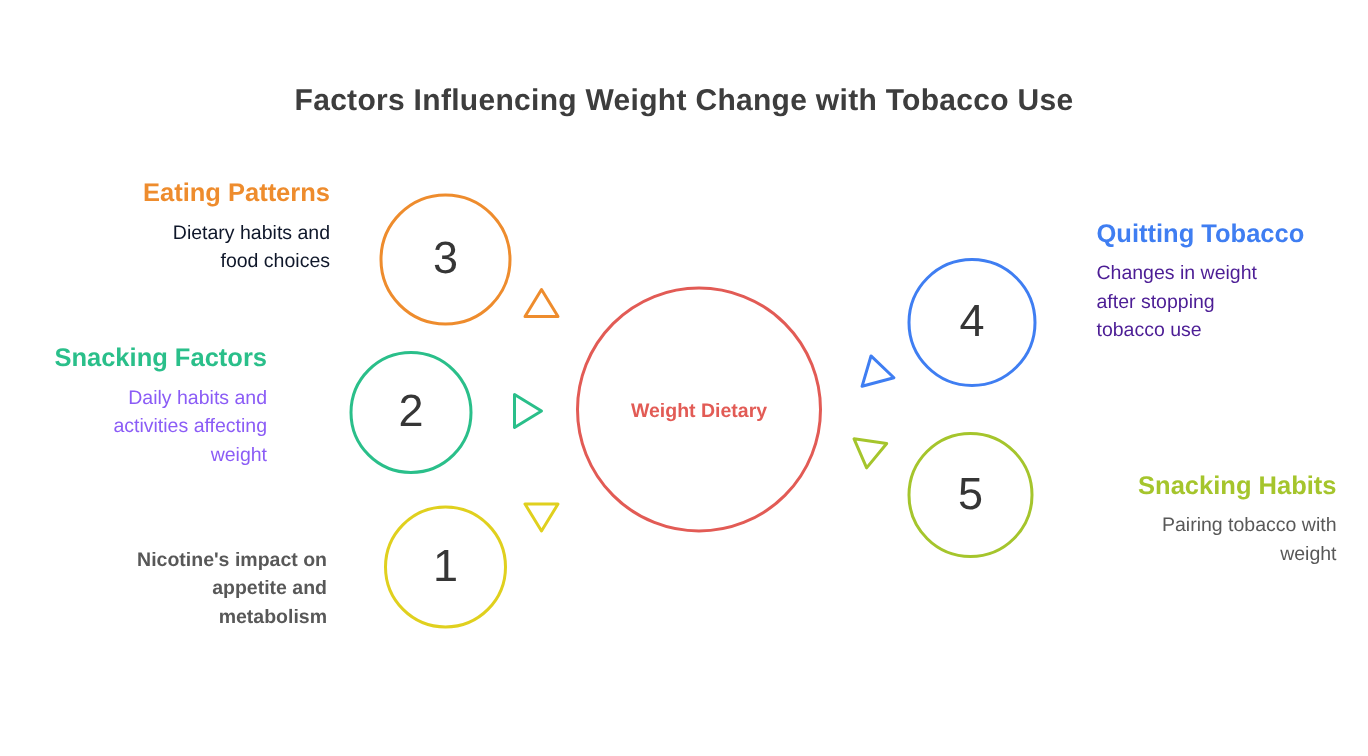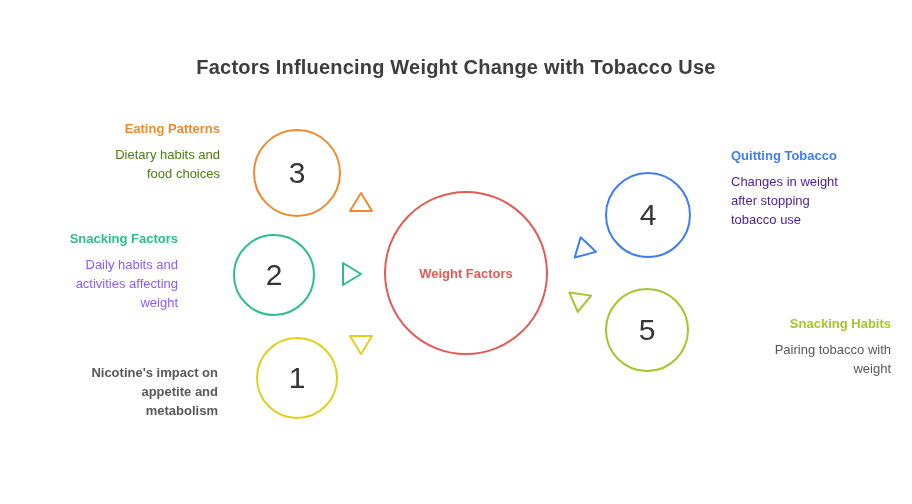--- a/index.html
+++ b/index.html
@@ -56,21 +56,21 @@
   }
   .textblock {
     position: absolute;
     width: 160px;
     font-size: 13px;
   }
   .align-right { text-align: right; }
   .align-left  { text-align: left; }
   .tb-label {
     font-weight: bold;
-    font-size: 13px;
+    font-size: 17px;
     margin-bottom: 8px;
     line-height: 16px;
   }
   .tb-desc {
     line-height: 19px;
     white-space: pre-line;
   }
   .tri {
     position: absolute;
     display: block;
@@ -96,21 +96,21 @@
 </style>
 </head>
 <body>
 
 <div class="canvas">
 
   <div class="title" style="color: rgb(61, 61, 61);">Factors Influencing Weight Change with Tobacco Use</div>
 
   <div class="textblock align-right" id="tb-eating">
     <div class="tb-label" style="color: rgb(238, 140, 45);">Eating Patterns</div>
-    <div class="tb-desc" style="color: #4d7c0f;">Dietary habits and
+    <div class="tb-desc" style="color: #0f172a;">Dietary habits and
 food choices</div>
   </div>
 
   <div class="textblock align-right" id="tb-lifestyle">
     <div class="tb-label" style="color: rgb(42, 191, 138);">Snacking Factors</div>
     <div class="tb-desc" style="color: #8b5cf6;">Daily habits and
 activities affecting
 weight</div>
   </div>
 
@@ -147,21 +147,21 @@
 
   <div class="node" id="node-quitting" style="border-color: rgb(63, 126, 242);">
     <span class="node-num" style="color: rgb(54, 54, 54);">4</span>
   </div>
 
   <div class="node" id="node-snacking" style="border-color: rgb(165, 197, 44);">
     <span class="node-num" style="color: rgb(54, 54, 54);">5</span>
   </div>
 
   <div class="center-node" id="center-node" style="border-color: rgb(226, 91, 85);">
-    <span class="center-label" style="color: rgb(226, 91, 85);">Weight Factors</span>
+    <span class="center-label" style="color: rgb(226, 91, 85);">Weight Dietary</span>
   </div>
 
   <svg class="tri" id="tri-eating" width="26" height="24" viewBox="0 0 26 24">
     <polygon points="13,3 24,21 2,21" fill="none" stroke-width="2" stroke-linejoin="round" stroke="#ee8c2d"></polygon>
   </svg>
 
   <svg class="tri" id="tri-lifestyle" width="24" height="26" viewBox="0 0 24 26">
     <polygon points="3,2 21,13 3,24" fill="none" stroke-width="2" stroke-linejoin="round" stroke="#2abf8a"></polygon>
   </svg>
 

